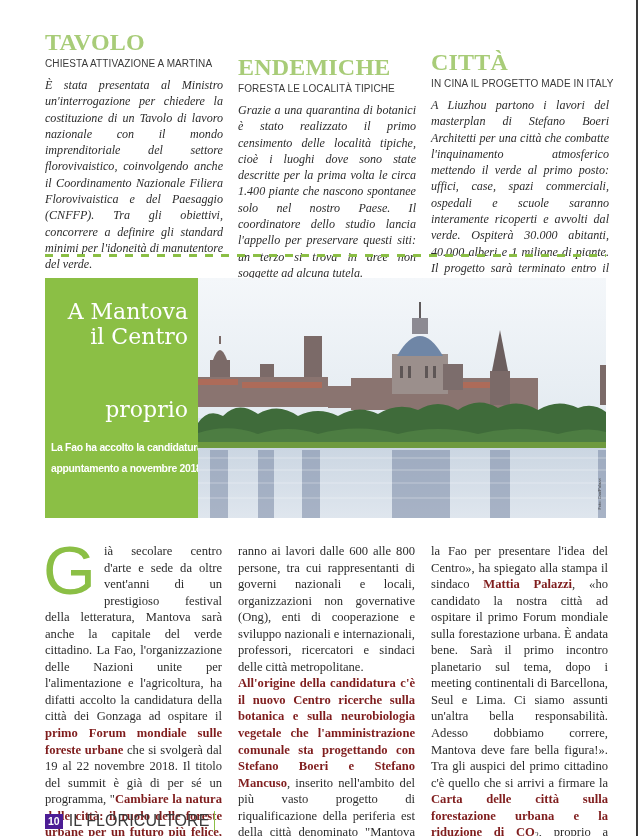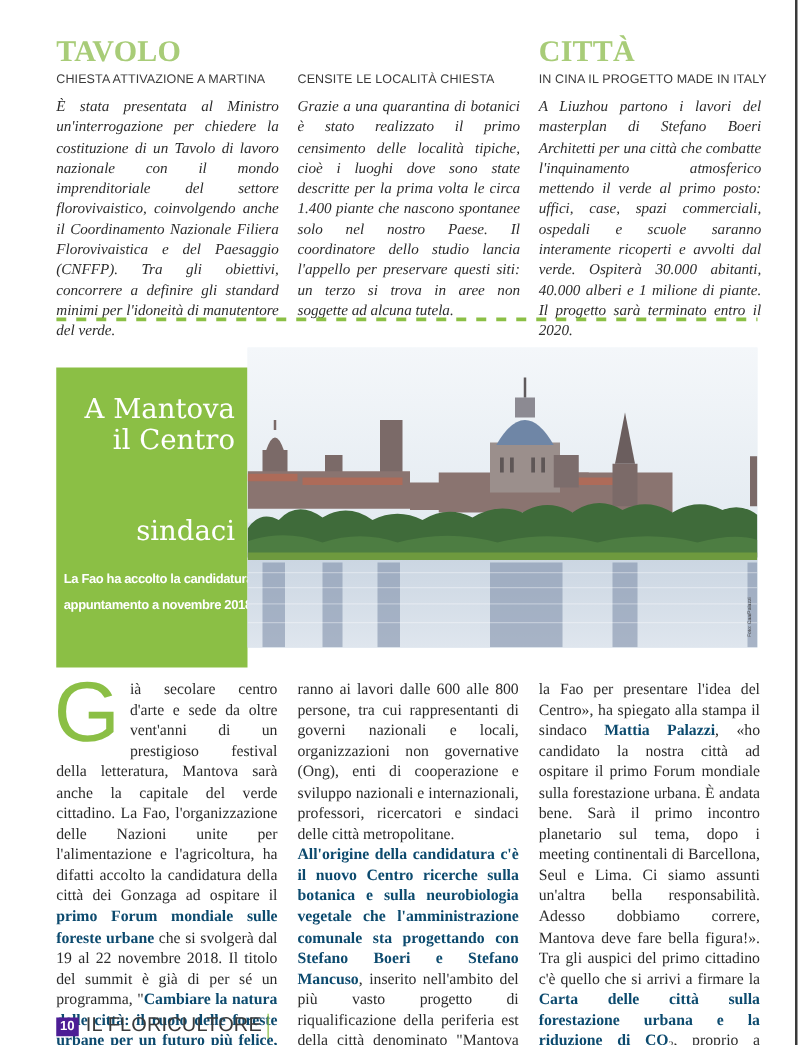--- a/index.html
+++ b/index.html
@@ -5,21 +5,21 @@
     * { margin: 0; padding: 0; box-sizing: border-box; }
     html, body { width: 639px; height: 836px; background: #ffffff; overflow: hidden; }
     body { position: relative; font-family: "Liberation Serif", "DejaVu Serif", serif; color: #2a2a2a; }
 
     .right-rule { position: absolute; left: 636px; top: 0; width: 2px; height: 836px; background: #3a3a3a; }
 
     
     .brief { position: absolute; top: 30px; width: 178px; }
     .brief.b1 { left: 45px; }
     .brief.b2 { left: 238px; }
-    .brief.b3 { left: 431px; width: 178px; }
+    .brief.b3 { left: 431px; width: 178px; margin-top: 20px; }
     .brief h2 {
       font-family: "Liberation Serif", "DejaVu Serif", serif;
       font-weight: bold; color: #a8cc78; font-size: 24px; line-height: 25px;
       letter-spacing: 0.2px;
     }
     .brief .kicker {
       font-family: "Liberation Sans", "DejaVu Sans", sans-serif;
       font-size: 10px; color: #3a3a3a; margin-top: 3px; letter-spacing: 0.1px;
       white-space: nowrap;
     }
@@ -30,21 +30,21 @@
 
     .dashed {
       position: absolute; left: 45px; top: 254px; width: 561px; height: 3px;
       background-image: linear-gradient(to right, #8bbf45 0 8px, transparent 8px 16px);
       background-size: 16px 3px;
     }
 
     
     .feature-green {
       position: absolute; left: 45px; top: 278px; width: 153px; height: 240px;
-      background: #8bbf45; color: #fff; text-align: right; padding: 22px 10px 0 6px; margin-top: 16px;
+      background: #8bbf45; color: #fff; text-align: right; padding: 22px 10px 0 6px;
     }
     .feature-green h1 {
       font-family: "DejaVu Serif", "Liberation Serif", serif; font-weight: normal;
       font-size: 22px; line-height: 24.5px; color: #ffffff;
     }
     .feature-green .sub {
       font-family: "Liberation Sans", "DejaVu Sans", sans-serif; font-weight: bold;
       font-size: 10.4px; line-height: 21px; margin-top: 14px; color: #ffffff;
       letter-spacing: -0.3px; white-space: nowrap;
     }
@@ -60,21 +60,21 @@
     }
 
     
     .col {
       position: absolute; top: 543px; width: 177px;
       font-size: 12.6px; line-height: 16.55px; color: #2c2c2c; text-align: justify;
     }
     .col.c1 { left: 45px; }
     .col.c2 { left: 238px; }
     .col.c3 { left: 431px; }
-    .col b { font-weight: bold; color: #0c4a6e; }
+    .col b { font-weight: bold; color: #7f1d1d; }
     .dropcap {
       float: left; font-family: "Liberation Sans", "DejaVu Sans", sans-serif; font-weight: normal;
       color: #8bbf45; font-size: 68px; line-height: 50px; margin: 2px 8px 0 -2px; height: 52px;
     }
     sub { font-size: 8px; vertical-align: -2px; line-height: 0; }
 
     
     .footer { position: absolute; left: 45px; top: 811px; display: flex; align-items: center; }
     .footer .pnum {
       background: #4c1d95; color: #fff; font-family: "Liberation Sans", "DejaVu Sans", sans-serif;
@@ -95,42 +95,43 @@
   <h2>
     <span>TAVOLO</span><br>
   </h2>
   <div class="kicker">CHIESTA ATTIVAZIONE A MARTINA</div>
   <p>È stata presentata al Ministro un'interrogazione per chiedere la costituzione di un Tavolo di lavoro nazionale con il mondo imprenditoriale del settore florovivaistico, coinvolgendo anche il Coordinamento Nazionale Filiera Florovivaistica e del Paesaggio (CNFFP). Tra gli obiettivi, concorrere a definire gli standard minimi per l'idoneità di manutentore del verde.</p>
 </section>
 
 <section class="brief b2">
   <h2>
     <br>
+    <span>ENDEMICHE</span>
   </h2>
-  <div class="kicker">CENSITE LE LOCALITÀ CHIESTA</div>
+  <div class="kicker">FORESTA LE LOCALITÀ TIPICHE</div>
   <p>Grazie a una quarantina di botanici è stato realizzato il primo censimento delle località tipiche, cioè i luoghi dove sono state descritte per la prima volta le circa 1.400 piante che nascono spontanee solo nel nostro Paese. Il coordinatore dello studio lancia l'appello per preservare questi siti: un terzo si trova in aree non soggette ad alcuna tutela.</p>
 </section>
 
 <section class="brief b3">
   <h2>
     <span>CITTÀ</span><br>
   </h2>
   <div class="kicker">IN CINA IL PROGETTO MADE IN ITALY</div>
   <p>A Liuzhou partono i lavori del masterplan di Stefano Boeri Architetti per una città che combatte l'inquinamento atmosferico mettendo il verde al primo posto: uffici, case, spazi commerciali, ospedali e scuole saranno interamente ricoperti e avvolti dal verde. Ospiterà 30.000 abitanti, 40.000 alberi e 1 milione di piante. Il progetto sarà terminato entro il 2020.</p>
 </section>
 
 <div class="dashed"></div>
 
 <div class="feature-green">
   <h1>
     <span>A Mantova</span><br>
     <span>il Centro</span><br>
     <br>
     <br>
-    <span>sindaci</span>
+    <span>proprio</span>
   </h1>
   <div class="sub">
     <span>La Fao ha accolto la candidatura,</span><br>
     <span>appuntamento a novembre 2018</span>
   </div>
 </div>
 
 <div class="photo" role="img" aria-label="Skyline di Mantova riflesso sul lago">
   <svg width="408" height="240" viewBox="0 0 408 240" xmlns="http://www.w3.org/2000/svg">
     <defs>

